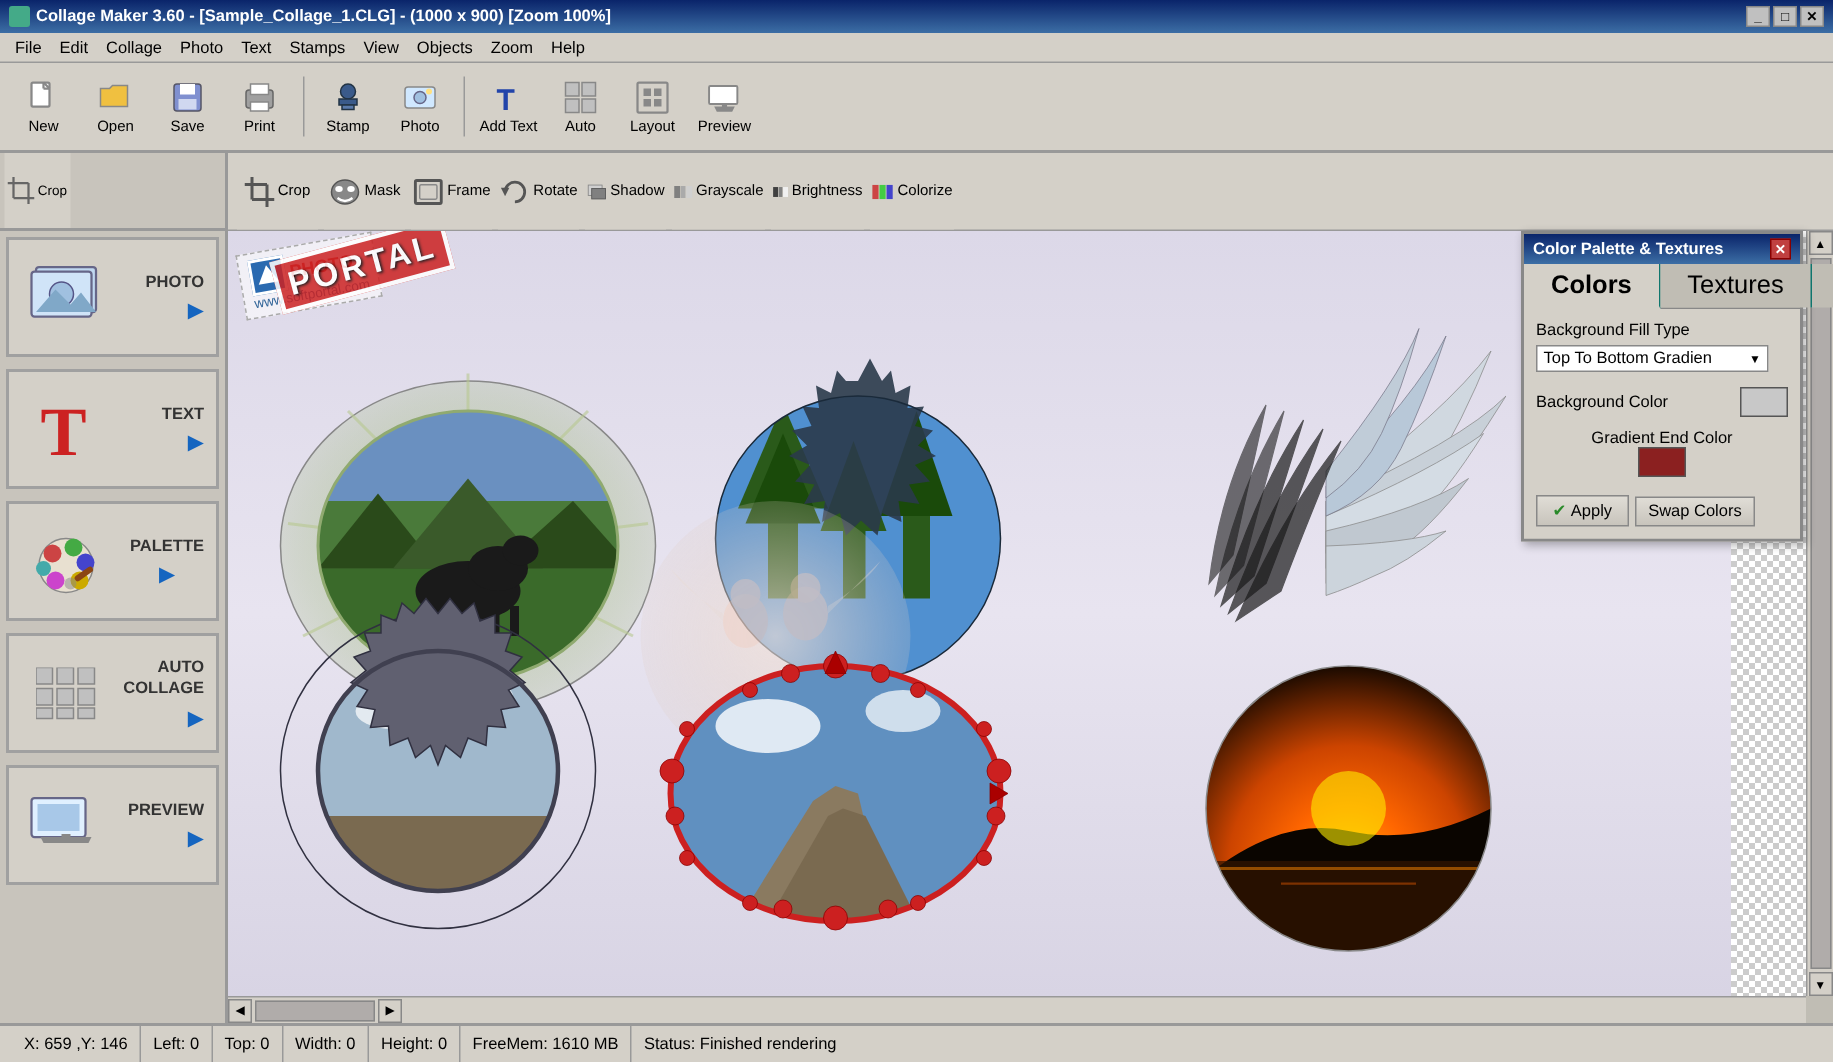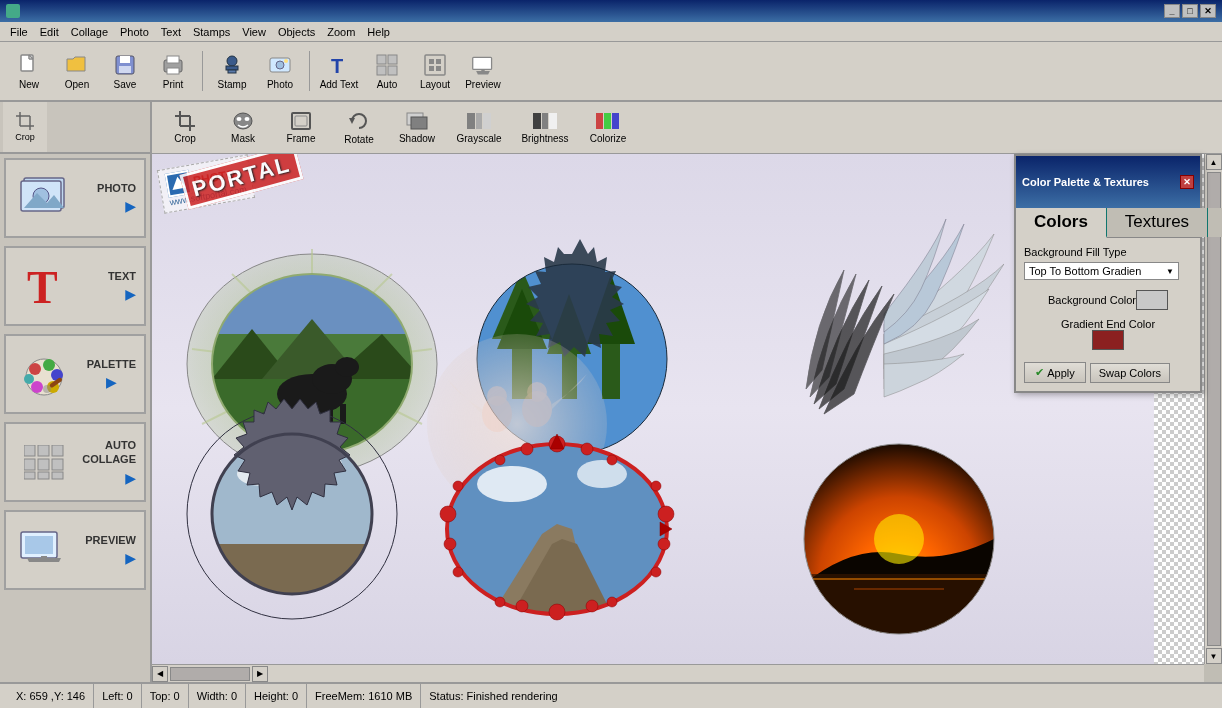--- a/index.html
+++ b/index.html
@@ -63,21 +63,21 @@
     
     #effect-bar {
       height: 58px;
       background: #d4d0c8;
       display: flex; align-items: center;
       padding: 4px 6px;
       gap: 2px;
       border-bottom: 1px solid #999;
     }
     .eff-btn {
-      display: flex; flex-direction: column; align-items: center; justify-content: center;
+      display: flex; flex-direction: row; align-items: center; justify-content: center;
       width: 52px; height: 50px;
       background: #d4d0c8;
       border: 1px solid transparent;
       cursor: pointer;
       font-size: 10px;
       gap: 2px;
     }
 
     
     #main-layout {
@@ -144,21 +144,21 @@
       border: 2px solid #888;
       box-shadow: 2px 2px 6px rgba(0,0,0,0.3);
       z-index: 100;
     }
 
     #palette-title-bar {
       background: linear-gradient(to bottom, #0a246a, #3c6ea5);
       color: white;
       font-size: 11px;
       font-weight: bold;
-      padding: 19px 6px;
+      padding: 3px 6px;
       display: flex; align-items: center; justify-content: space-between;
     }
     #palette-close-btn {
       width: 14px; height: 14px;
       background: #c04040;
       border: 1px solid #800;
       display: flex; align-items: center; justify-content: center;
       font-size: 9px; color: white; cursor: pointer;
     }
 
@@ -283,20 +283,21 @@
       background-position: 0 0, 0 4px, 4px -4px, -4px 0px;
       background-color: white;
     }
   </style>
 </head>
 <body>
 
 <div id="title-bar">
   <div class="title-text">
     <div class="title-icon"></div>
+    <span>Collage Maker 3.60  -  [Sample_Collage_1.CLG]  -  (1000 x 900)    [Zoom 100%]</span>
   </div>
   <div class="win-controls">
     <div class="win-btn">_</div>
     <div class="win-btn">□</div>
     <div class="win-btn">✕</div>
   </div>
 </div>
 
 <div id="menu-bar">
   <div class="menu-item">File</div>
@@ -886,21 +887,21 @@
 
         <div style="font-size:11px; margin-bottom:4px;">Background Fill Type</div>
 
         <div style="display:flex; align-items:center; margin-bottom:10px;">
           <div class="bg-fill-dropdown" style="width:155px; font-size:11px; border:1px solid #888; background:white; padding:2px 4px; display:flex; justify-content:space-between; align-items:center; cursor:pointer;">
             <span>Top To Bottom Gradien</span>
             <span style="font-size:8px;">▼</span>
           </div>
         </div>
 
-        <div style="display:flex; align-items:center; justify-content:center; margin-bottom:8px;">
+        <div style="display:flex; align-items:center; justify-content:space-between; margin-bottom:8px;">
           <span style="font-size:11px;">Background Color</span>
           <div class="color-swatch swatch-gray"></div>
         </div>
 
         <div style="display:flex; align-items:center; justify-content:space-between; margin-bottom:12px;flex-direction:column;">
           <span style="font-size:11px;">Gradient End Color</span>
           <div class="color-swatch swatch-darkred"></div>
         </div>
 
         <div style="display:flex; align-items:center; gap:4px;">

